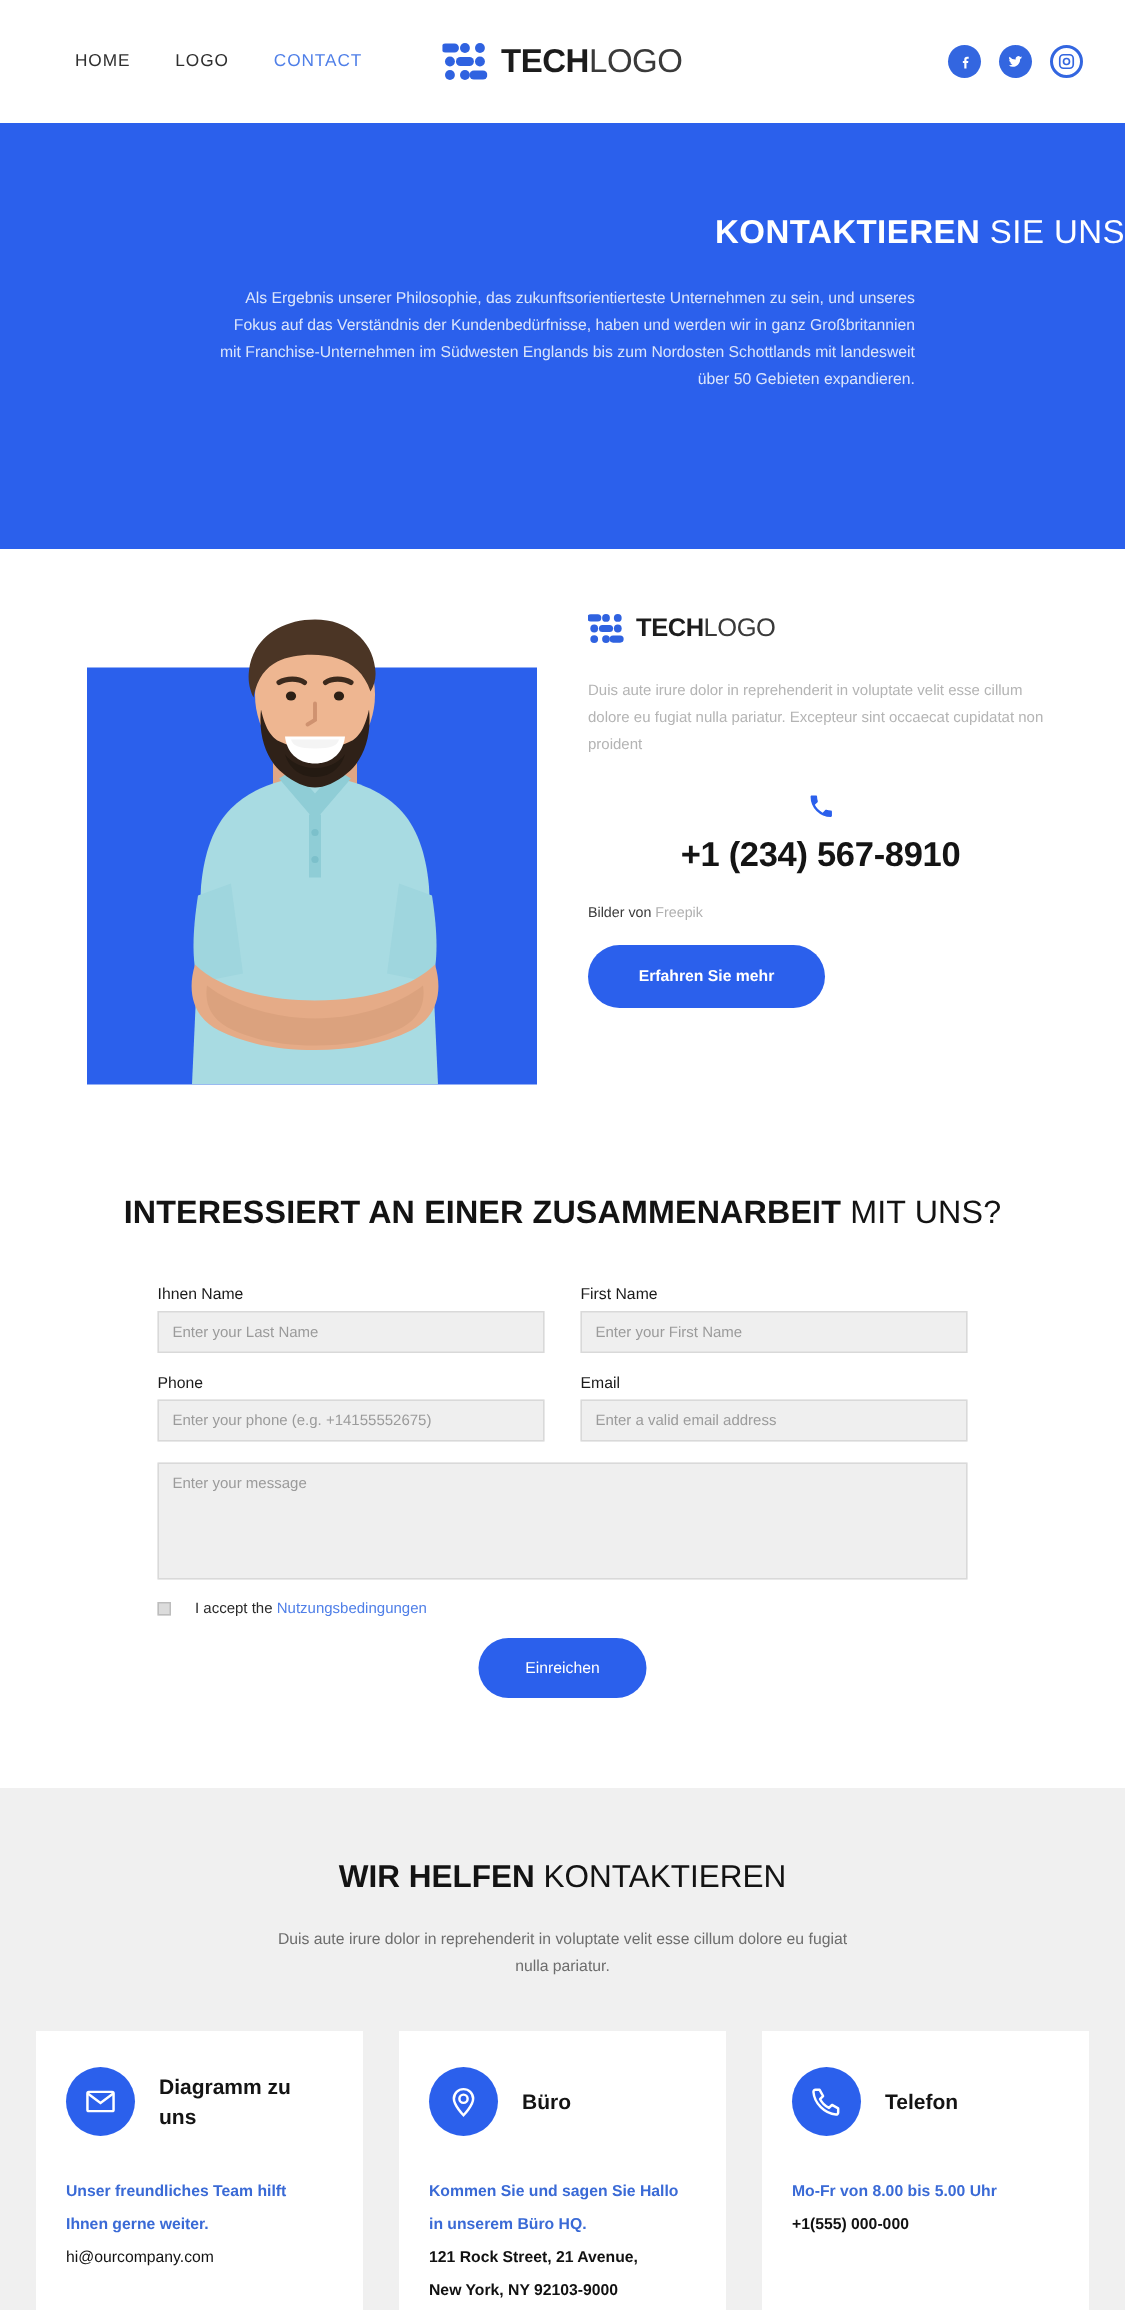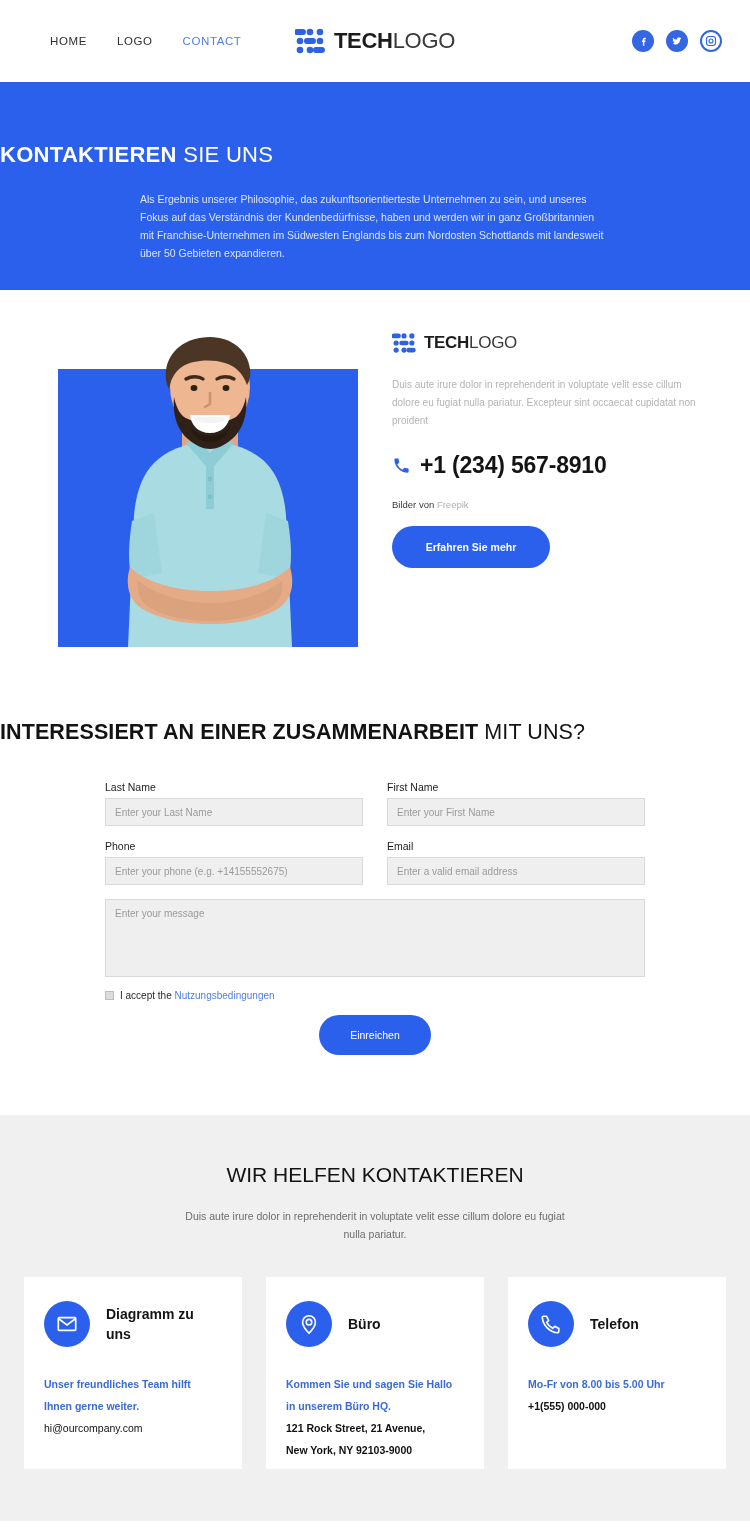--- a/index.html
+++ b/index.html
@@ -52,23 +52,23 @@
   .socials { margin-left: auto; display: flex; gap: 12px; align-items: center; }
   .soc {
     width: 22px; height: 22px; border-radius: 50%;
     background: #3366e0; display: flex; align-items: center; justify-content: center;
   }
   .soc.outline { background: #ffffff; border: 2px solid #3366e0; }
 
   
   .hero {
     background: #2b60ec;
-    height: 208px;
+    height: 284px;
     padding-top: 60px;
-    text-align: left;
+    text-align: right;
   }
   .hero h1 {
     font-size: 22px;
     color: #ffffff;
     letter-spacing: 0.3px;
     font-weight: 400;
   }
   .hero h1 .strong { font-weight: 700; }
   .hero p {
     margin: 22px auto 0;
@@ -100,20 +100,21 @@
     margin-top: 22px;
     font-size: 10px;
     line-height: 18px;
     color: #b4b4b4;
   }
   .phone-row {
     margin-top: 22px;
     display: flex;
     align-items: center;
     gap: 9px;
+    flex-direction: column;
   }
   .phone-num { font-size: 23px; font-weight: 700; color: #141414; letter-spacing: -0.2px; }
   .credit { margin-top: 20px; font-size: 9.5px; color: #3a3a3a; }
   .credit a { color: #b0b0b0; text-decoration: none; }
   .btn-primary {
     margin-top: 16px;
     display: inline-flex;
     align-items: center;
     justify-content: center;
     width: 158px;
@@ -124,20 +125,21 @@
     color: #ffffff;
     font-size: 10.5px;
     font-weight: 700;
     font-family: "Liberation Sans", sans-serif;
     cursor: pointer;
   }
 
   
   .form-section { background: #fff; padding: 24px 0 60px; }
   .form-title {
+    text-align: center;
     font-size: 21.5px;
     color: #131313;
     font-weight: 400;
     letter-spacing: 0.1px;
   }
   .form-title .strong { font-weight: 700; }
   .form-body { width: 540px; margin: 36px auto 0; }
   .f-row { display: flex; gap: 24px; }
   .f-col { flex: 1; }
   .f-label { font-size: 10.5px; color: #1b1b1b; margin-bottom: 5px; display: block; }
@@ -158,41 +160,41 @@
     height: 78px;
     background: #efefef;
     border: 1px solid #d9d9d9;
     padding: 8px 9px;
     font-size: 10px;
     color: #777;
     resize: none;
     font-family: "Liberation Sans", sans-serif;
   }
   .f-textarea::placeholder { color: #9b9b9b; }
-  .accept-row { margin-top: 9px; display: flex; align-items: center; gap: 6px; }
+  .accept-row { margin-top: 9px; display: flex; align-items: center; gap: 16px; }
   .accept-box {
     width: 9px; height: 9px; background: #dcdcdc; border: 1px solid #bdbdbd;
     display: inline-block;
   }
   .accept-text { font-size: 10px; color: #2a2a2a; }
   .accept-text a { color: #4f7fe8; text-decoration: none; }
   .submit-wrap { margin-top: 14px; text-align: center; }
   .btn-submit {
     width: 112px; height: 40px; border-radius: 20px;
     background: #2b60ec; border: none; color: #fff;
     font-size: 10.5px; cursor: pointer;
     font-family: "Liberation Sans", sans-serif;
   }
 
   
   .help-section { background: #f0f0f0; padding: 48px 0 52px; }
   .help-title {
     text-align: center; font-size: 21px; color: #131313; font-weight: 400;
   }
-  .help-title .strong { font-weight: 400; }
+  .help-title .strong { font-weight: 700; }
   .help-sub {
     margin: 20px auto 0; width: 380px; text-align: center;
     font-size: 10.5px; line-height: 18px; color: #6d6d6d;
   }
   .cards { display: flex; gap: 24px; justify-content: center; margin-top: 34px; }
   .card {
     width: 218px; height: 192px; background: #ffffff;
     padding: 24px 20px 0;
   }
   .card-head { display: flex; align-items: center; gap: 16px; }
@@ -351,21 +353,21 @@
   </div>
 
   <div class="form-section">
     <div class="form-title">
       <span class="strong">INTERESSIERT AN EINER ZUSAMMENARBEIT</span><span> MIT UNS?</span>
     </div>
 
     <div class="form-body">
       <div class="f-row">
         <div class="f-col">
-          <label class="f-label">Last Name</label>
+          <label class="f-label">Ihnen Name</label>
           <input class="f-input" type="text" placeholder="Enter your Last Name" style="">
         </div>
         <div class="f-col">
           <label class="f-label">First Name</label>
           <input class="f-input" type="text" placeholder="Enter your First Name" style="">
         </div>
       </div>
 
       <div class="f-row f-block">
         <div class="f-col">

